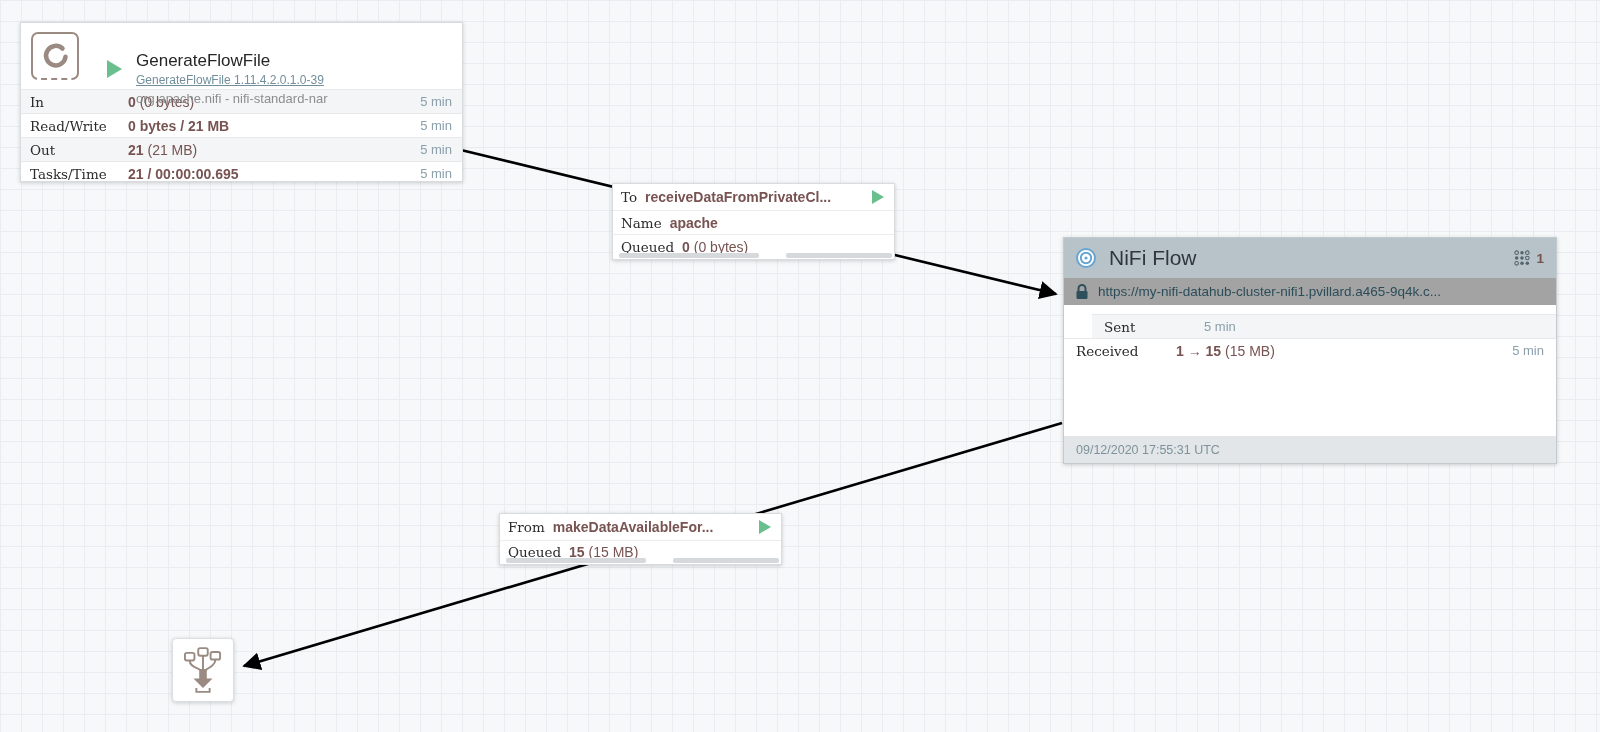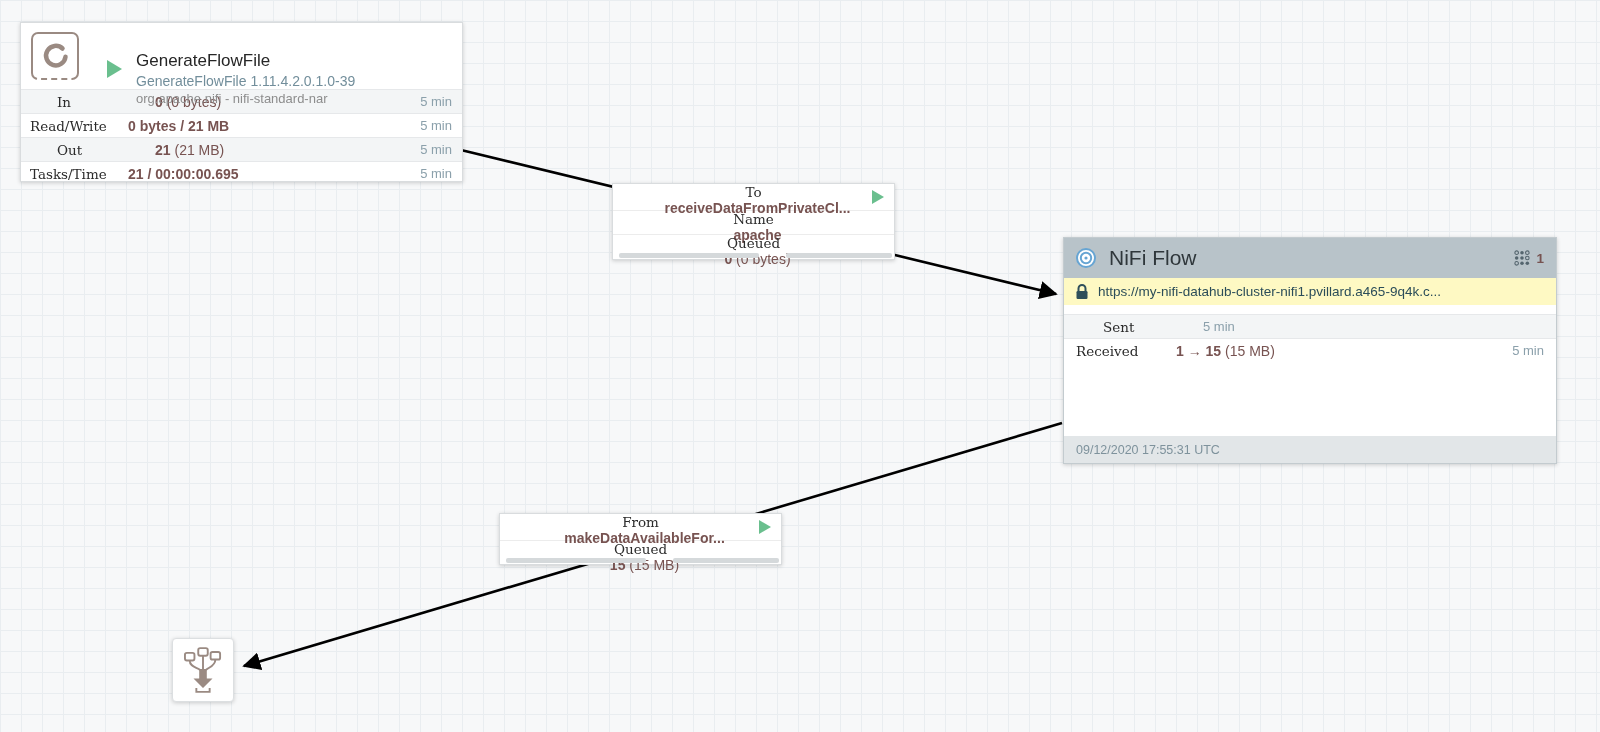--- a/index.html
+++ b/index.html
@@ -33,44 +33,44 @@
     border:2.5px solid #9a8a82;border-radius:7px;
     border-bottom-style:dashed;
     display:flex;align-items:center;justify-content:center;
   }
   .play-tri{width:0;height:0;border-style:solid;border-color:transparent;}
   .proc-play{
     position:absolute;left:86px;top:37px;
     border-width:9px 0 9px 15px;border-left-color:#6abf8e;
   }
   .proc-title{position:absolute;left:115px;top:28px;font-size:17px;color:#262626;}
-  .proc-type{position:absolute;left:115px;top:50px;font-size:14px;color:#728e9b;}
+  .proc-type{position:absolute;left:115px;top:50px;font-size:12px;color:#728e9b;text-decoration:underline;}
   .proc-bundle{position:absolute;left:115px;top:68px;font-size:13px;color:#8d8d8d;}
 
   .stat-row{
     display:flex;align-items:center;height:23px;
     border-top:1px solid #e6e8ea;font-size:14px;
   }
-  .stat-row.alt{background:#f3f5f6;padding-left:27px;}
+  .stat-row.alt{background:#f3f5f6;}
   .stat-label{
     font-family:"DejaVu Serif","Liberation Serif",serif;
     color:#2b2b2b;padding-left:9px;width:98px;flex:none;
     font-size:13.5px;
   }
   .stat-value{flex:1;color:#775351;white-space:nowrap;}
   .stat-value b{font-weight:bold;}
   .stat-window{color:#8ba0ab;padding-right:10px;font-size:13px;}
 
   
   .conn{z-index:3;}
   #conn1{left:612px;top:183px;width:281px;height:75px;}
   #conn2{left:499px;top:513px;width:281px;height:50px;text-align:center;}
   .conn-row{
     position:relative;display:flex;align-items:center;height:25px;
-    border-bottom:1px solid #ececec;font-size:14px;padding-left:8px;flex-direction:column;
+    border-bottom:1px solid #ececec;font-size:14px;padding-left:8px;
   }
   .conn-row:last-child{border-bottom:none;}
   .conn-key{
     font-family:"DejaVu Serif","Liberation Serif",serif;
     color:#2b2b2b;font-size:13.5px;margin-right:8px;
   }
   .conn-val{color:#775351;font-weight:bold;white-space:nowrap;}
   .conn-val-mixed{color:#775351;white-space:nowrap;}
   .conn-val-mixed b{font-weight:bold;}
   .conn-play{
@@ -85,21 +85,21 @@
   
   #rpg{left:1063px;top:237px;width:492px;height:225px;border:1px solid #c3cbcf;}
   .rpg-header{
     position:relative;height:40px;background:#b8c3c9;
     display:flex;align-items:center;
   }
   .rpg-title{font-size:21px;color:#2f373b;margin-left:12px;}
   .rpg-right{position:absolute;right:12px;top:0;height:40px;display:flex;align-items:center;gap:6px;}
   .rpg-count{color:#775351;font-weight:bold;font-size:13.5px;}
   .rpg-url-row{
-    height:27px;background:#fef9c3;display:flex;align-items:center;
+    height:27px;background:#a3a3a3;display:flex;align-items:center;
     font-size:13.5px;color:#2b4d59;
   }
   .rpg-url-row .lock{margin:0 9px 0 11px;flex:none;}
   .rpg-url{white-space:nowrap;overflow:hidden;}
   .rpg-gap{height:9px;}
   .rpg-stat-label{width:100px;padding-left:12px;}
   .rpg-footer{
     position:absolute;left:0;right:0;bottom:0;height:27px;
     background:#e2e6e8;display:flex;align-items:center;
     font-size:12.5px;color:#7e929c;padding-left:12px;margin-top:40px;
@@ -207,21 +207,21 @@
   <div class="rpg-url-row">
     <svg class="lock" width="14" height="16" viewBox="0 0 14 16">
       <path d="M3.5 7 V4.5 a3.5 3.5 0 0 1 7 0 V7" fill="none" stroke="#2f4f5a" stroke-width="2"></path>
       <rect x="1.5" y="7" width="11" height="8" rx="1.2" fill="#2f4f5a"></rect>
     </svg>
     <span class="rpg-url">https://my-nifi-datahub-cluster-nifi1.pvillard.a465-9q4k.c...</span>
   </div>
 
   <div class="rpg-gap"></div>
 
-  <div class="stat-row alt" style="border-top:1px solid #e6e8ea;">
+  <div class="stat-row alt" style="border-top:1px solid #e6e8ea;margin-left:28px;">
     <span class="stat-label rpg-stat-label">Sent</span>
     <span class="stat-window" style="padding-right:12px;">5 min</span>
   </div>
   <div class="stat-row">
     <span class="stat-label rpg-stat-label">Received</span>
     <span class="stat-value"><b>1 → 15</b><span> (15 MB)</span></span>
     <span class="stat-window" style="padding-right:12px;">5 min</span>
   </div>
 
   <div class="rpg-footer">09/12/2020 17:55:31 UTC</div>

